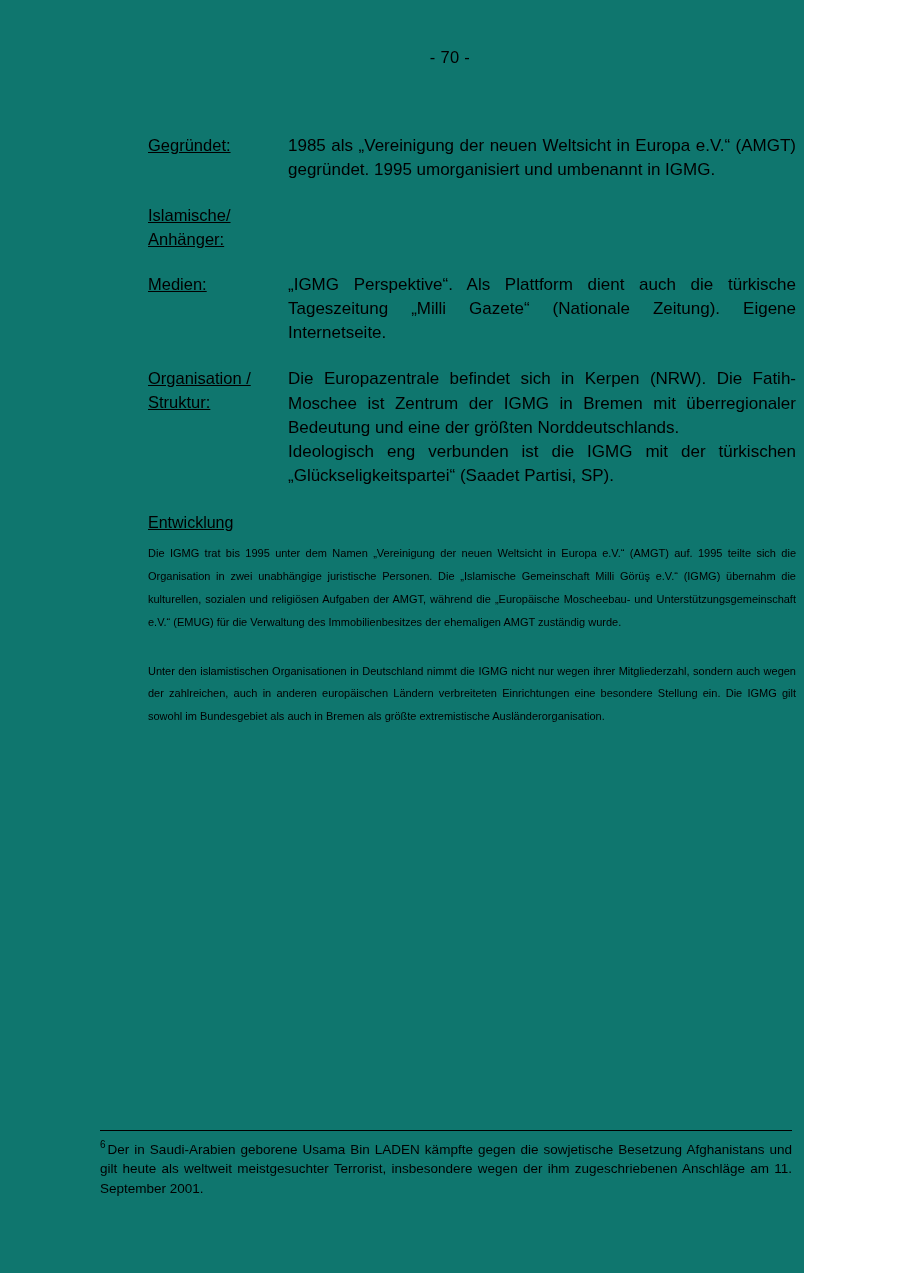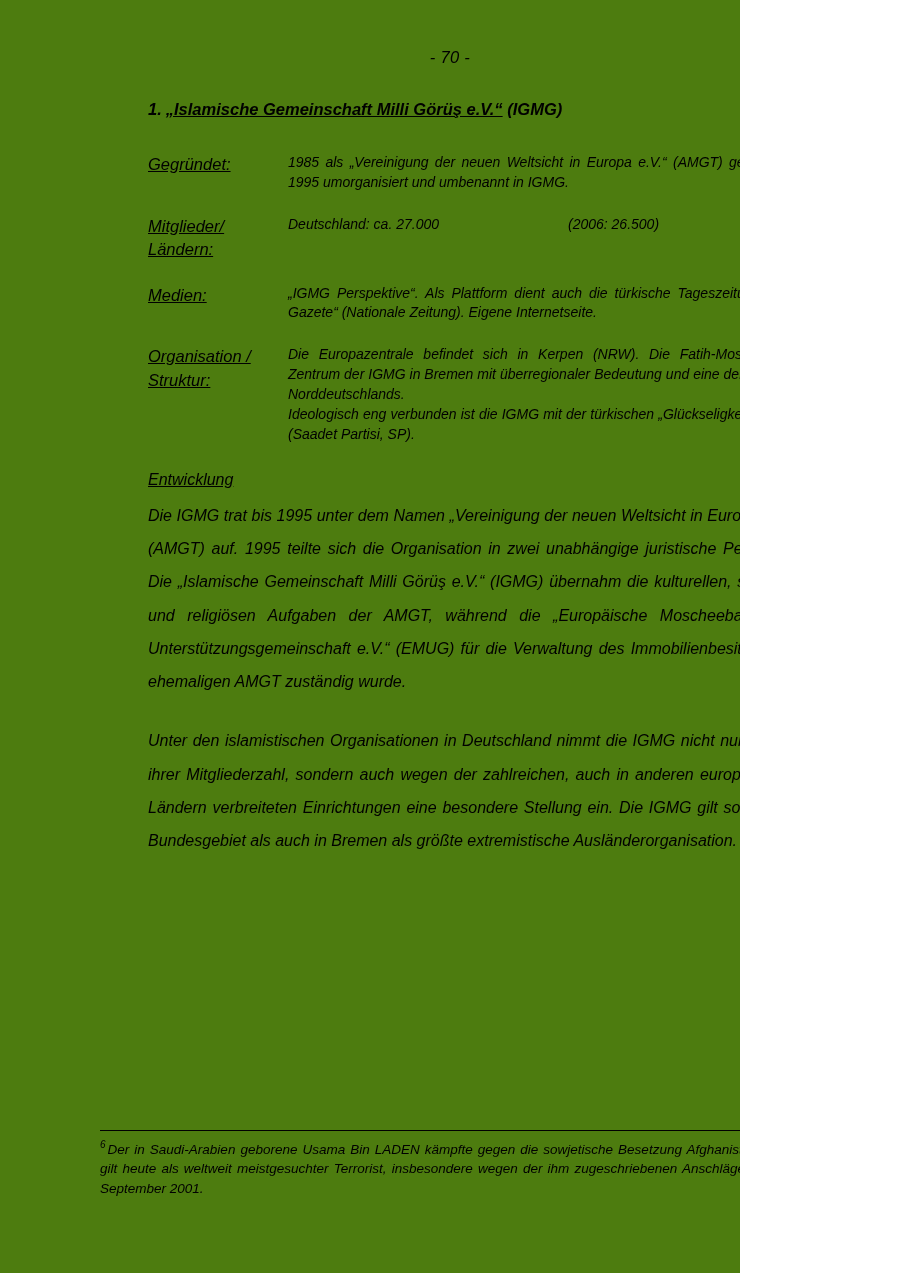--- a/index.html
+++ b/index.html
@@ -6,26 +6,25 @@
     margin: 0;
     padding: 0;
     background: #ffffff;
   }
   body {
     font-family: "Liberation Sans", sans-serif;
     color: #000000;
   }
   .page {
     position: relative;
-    width: 740px;
+    width: 804px;
     height: 1273px;
-    background: #4d7c0f;
+    background: #0f766e;
     box-sizing: border-box;
     overflow: hidden;
-    font-style: italic;
   }
   .page-number {
     position: absolute;
     top: 48px;
     left: 0;
     width: 900px;
     text-align: center;
     font-size: 16.5px;
     letter-spacing: 0.3px;
   }
@@ -60,21 +59,21 @@
     width: 140px;
     flex: 0 0 140px;
     font-size: 16.5px;
     line-height: 1.42;
   }
   .fact-label span {
     text-decoration: underline;
   }
   .fact-value {
     flex: 1 1 auto;
-    font-size: 14px;
+    font-size: 17px;
     line-height: 1.42;
     text-align: justify;
   }
   .cols {
     display: flex;
   }
   .col-a {
     flex: 0 0 280px;
   }
   .col-b {
@@ -82,21 +81,21 @@
   }
   .body-block {
     margin-top: 26px;
   }
   .sub-head {
     font-size: 16px;
     text-decoration: underline;
     margin-bottom: 10px;
   }
   .para {
-    font-size: 16px;
+    font-size: 11px;
     line-height: 2.08;
     text-align: justify;
     margin: 0;
   }
   .spacer {
     height: 26px;
   }
   .footnote-area {
     position: absolute;
     left: 100px;
@@ -122,43 +121,36 @@
 </style>
 </head>
 <body>
 
 <div class="page">
 
   <div class="page-number">- 70 -</div>
 
   <div class="content">
 
-    <div class="heading">
-      <span class="num">1.</span><span class="u">„Islamische Gemeinschaft Milli Görüş e.V.“</span> <span>(IGMG)</span>
-    </div>
 
     <div class="facts">
 
       <div class="fact-row">
         <div class="fact-label">
           <span>Gegründet:</span>
         </div>
         <div class="fact-value">1985 als „Vereinigung der neuen Weltsicht in Europa e.V.“ (AMGT) gegründet. 1995 umorganisiert und umbenannt in IGMG.</div>
       </div>
 
       <div class="fact-row">
         <div class="fact-label">
-          <span>Mitglieder/</span><br>
-          <span>Ländern:</span>
+          <span>Islamische/</span><br>
+          <span>Anhänger:</span>
         </div>
         <div class="fact-value">
-          <div class="cols">
-            <div class="col-a">Deutschland:  ca. 27.000</div>
-            <div class="col-b">(2006: 26.500)</div>
-          </div>
           <div class="cols">
           </div>
         </div>
       </div>
 
       <div class="fact-row">
         <div class="fact-label">
           <span>Medien:</span>
         </div>
         <div class="fact-value">„IGMG Perspektive“. Als Plattform dient auch die türkische Tageszeitung „Milli Gazete“ (Nationale Zeitung). Eigene Internetseite.</div>

